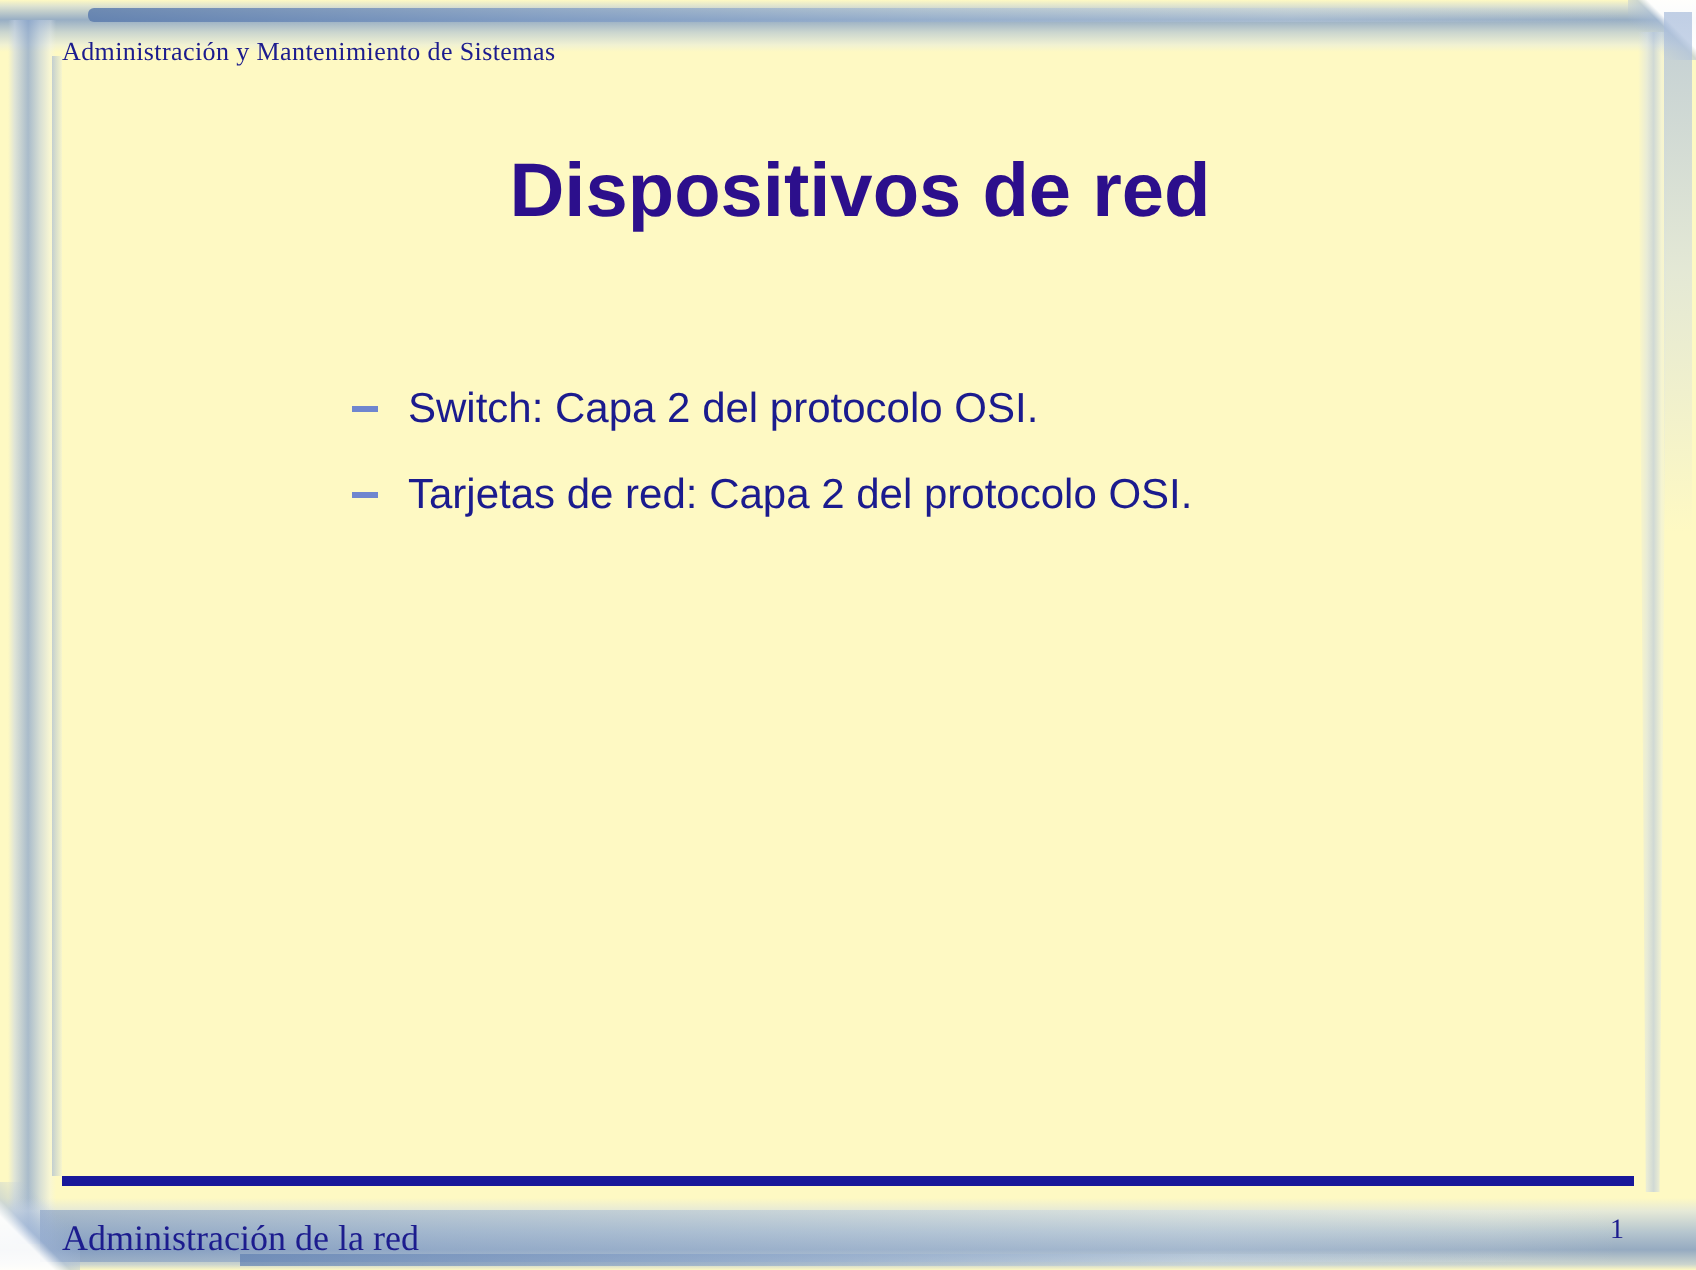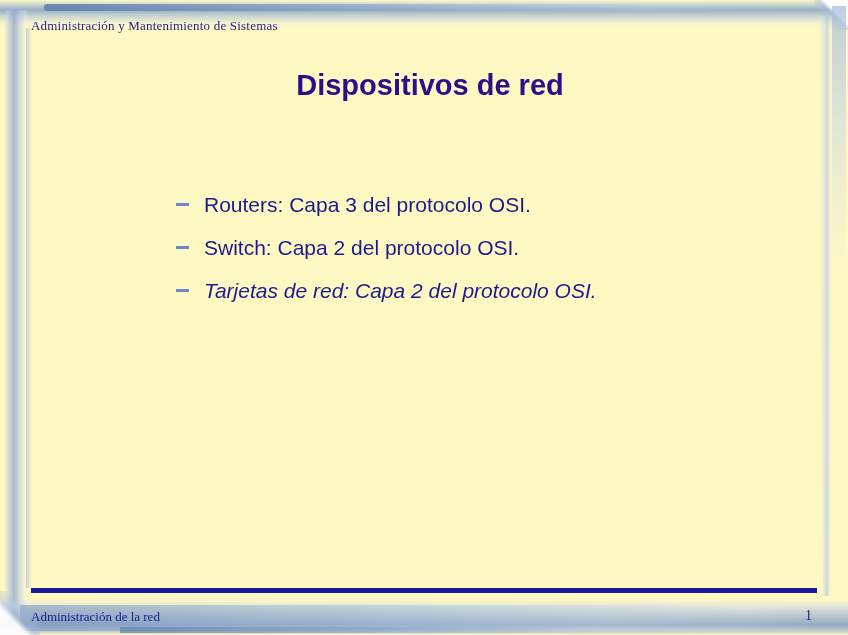--- a/index.html
+++ b/index.html
@@ -152,39 +152,39 @@
   .footer-rule {
     position: absolute;
     left: 31px; top: 588px;
     width: 786px; height: 5px;
     background: #18189a;
   }
   .slide-footer {
     position: absolute;
     left: 31px; top: 609px;
     font-family: "Liberation Serif", serif;
-    font-size: 13px;
+    font-size: 18px;
     color: #1c1c8e;
     white-space: nowrap;
   }
   .page-number {
     position: absolute;
     left: 805px; top: 608px;
     font-family: "Liberation Serif", serif;
     font-size: 14px;
     color: #1c1c8e;
   }
 
   
   .slide-title {
     position: absolute;
     left: 60px; top: 50px;
     width: 740px;
     text-align: center;
-    font-size: 29px;
+    font-size: 38px;
     color: #2c0f8c;
     letter-spacing: 0px;
   }
 
   
   .body-area {
     position: absolute;
     left: 62px; top: 168px;
     width: 742px;
   }
@@ -212,21 +212,21 @@
   }
   .bullet-l2 {
     position: relative;
     padding-left: 142px;
     margin: 0 0 14px 0;
     font-size: 21px;
     line-height: 29px;
     color: #1b1b8e;
     text-align: left;
   }
-  .bullet-l2:last-child { margin-bottom: 0; font-style: italic; }
+  .bullet-l2:last-child { margin-bottom: 0; }
   .bullet-l2 .marker-dash {
     position: absolute;
     left: 114px; top: 13px;
     width: 13px; height: 3px;
     background: #6f86cf;
   }
 </style>
 </head>
 <body>
 
@@ -248,21 +248,20 @@
 
   <h1 class="slide-title">Dispositivos de red</h1>
 
   <div class="body-area">
 
 
 
     <div class="sub-list">
       <p class="bullet-l2">
         <span class="marker-dash"></span>
-        <span>Routers: Capa 3 del protocolo OSI.</span>
       </p>
       <p class="bullet-l2">
         <span class="marker-dash"></span>
         <span>Switch: Capa 2 del protocolo OSI.</span>
       </p>
       <p class="bullet-l2">
         <span class="marker-dash"></span>
         <span>Tarjetas de red: Capa 2 del protocolo OSI.</span>
       </p>
     </div>

